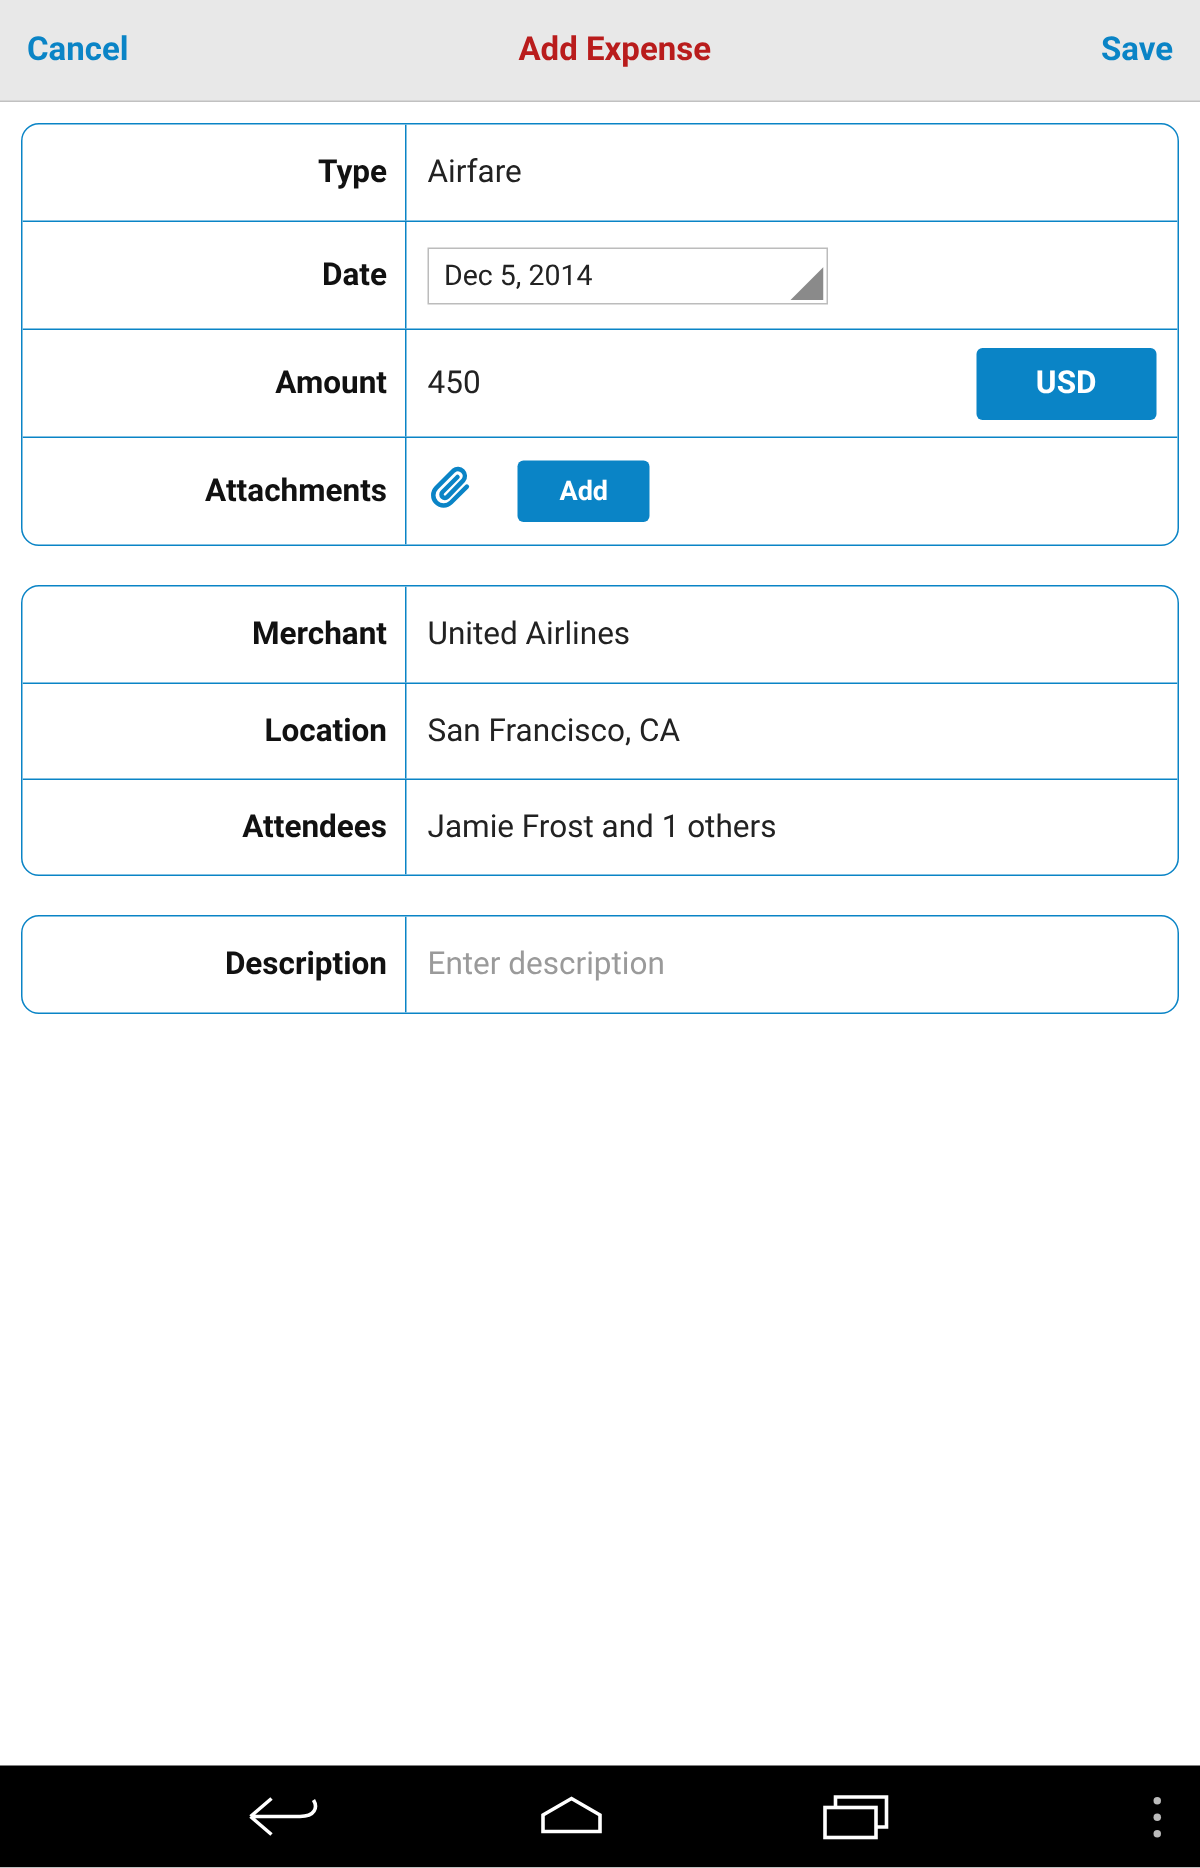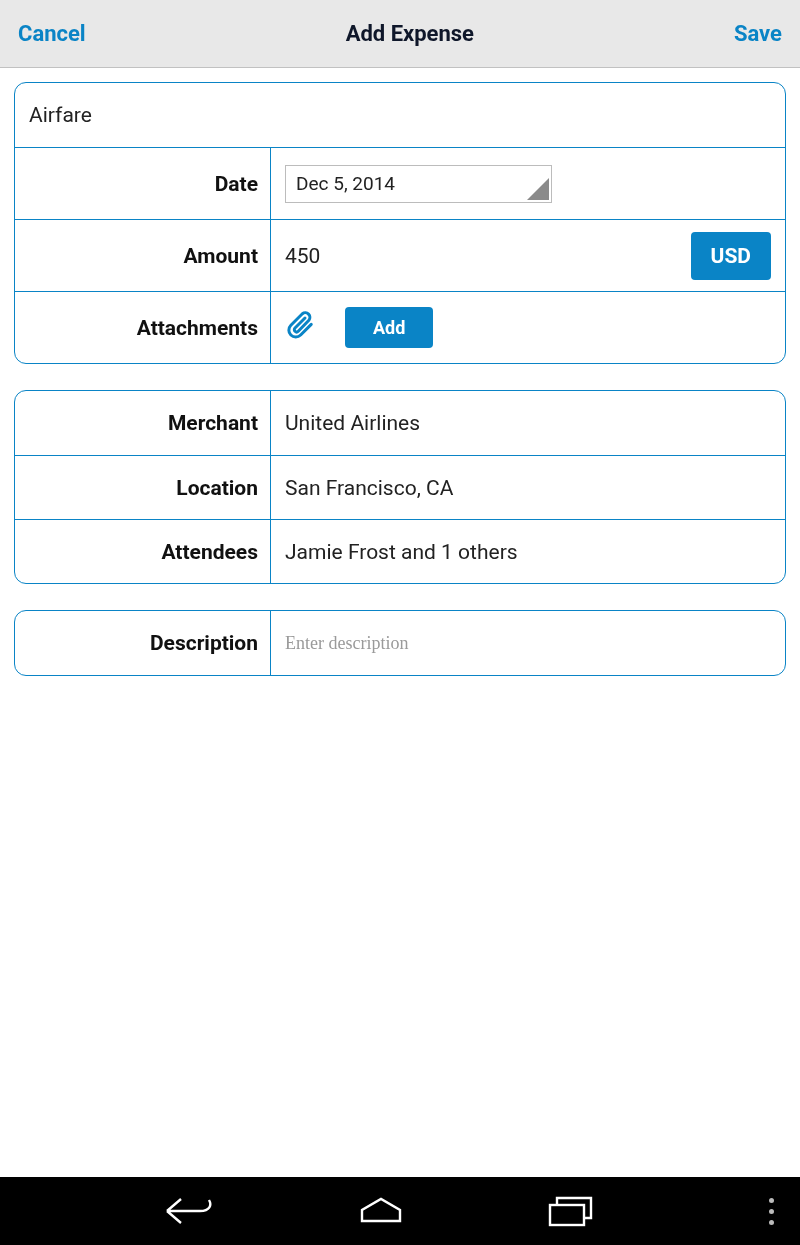--- a/index.html
+++ b/index.html
@@ -28,21 +28,21 @@
     }
     .header .btn-text {
       color: #0a84c6;
       font-size: 22px;
       font-weight: 700;
       background: none;
       border: none;
       cursor: pointer;
     }
     .header .title {
-      color: #0f172a;
+      color: #b91c1c;
       font-size: 22px;
       font-weight: 700;
     }
 
     
     .form-area {
       padding: 14px 14px 0 14px;
     }
     .group {
       border: 1.5px solid #0a84c6;
@@ -79,25 +79,24 @@
       flex: 1;
       display: flex;
       align-items: center;
       padding: 0 14px;
       color: #222;
       font-size: 21px;
     }
     .value-cell input.text-field {
       border: none;
       outline: none;
-      font-size: 18px;
+      font-size: 21px;
       width: 100%;
       color: #a21caf;
       background: transparent;
-      font-family: Liberation Serif, serif;
     }
     .value-cell input.text-field::placeholder {
       color: #9a9a9a;
     }
 
     
     .date-box {
       display: flex;
       align-items: center;
       justify-content: space-between;
@@ -123,21 +122,21 @@
     }
 
     
     .amount-btn {
       background: #0a84c6;
       color: #fff;
       font-weight: 700;
       font-size: 21px;
       border: none;
       border-radius: 4px;
-      padding: 12px 20px;
+      padding: 12px 40px;
       margin-left: auto;
       cursor: pointer;
     }
     .amount-input {
       border: none;
       outline: none;
       font-size: 21px;
       color: #222;
       width: 160px;
       background: transparent;
@@ -205,20 +204,21 @@
   <button class="btn-text">Cancel</button>
   <div class="title">Add Expense</div>
   <button class="btn-text">Save</button>
 </div>
 
 <div class="form-area">
 
   <div class="group">
 
     <div class="row">
+      <div class="label-cell">Type</div>
       <div class="value-cell">Airfare</div>
     </div>
 
     <div class="row tall">
       <div class="label-cell">Date</div>
       <div class="value-cell">
         <div class="date-box">
           <span class="date-text">Dec 5, 2014</span>
           <span class="spinner-triangle">
             <svg width="24" height="24" viewBox="0 0 24 24">

